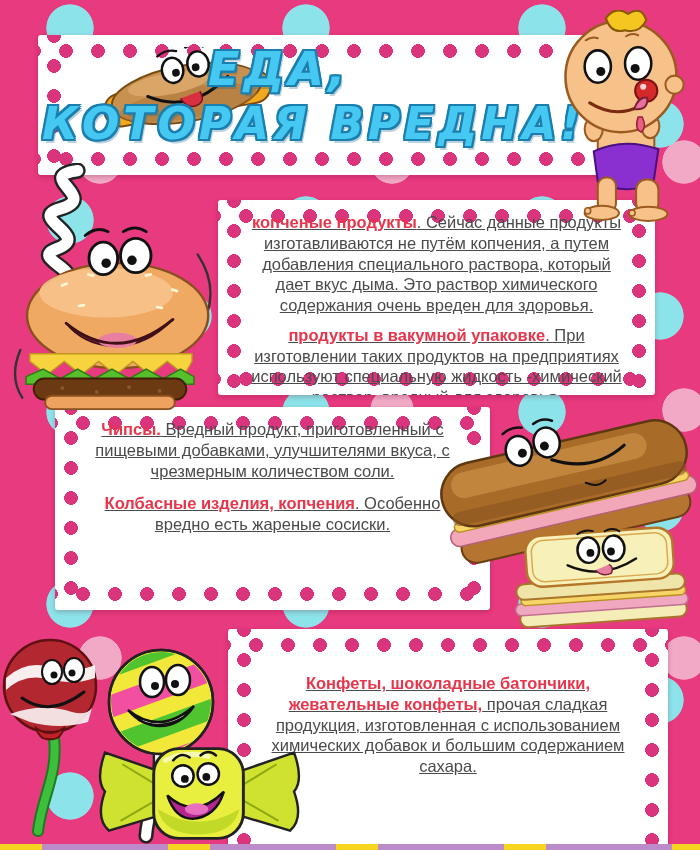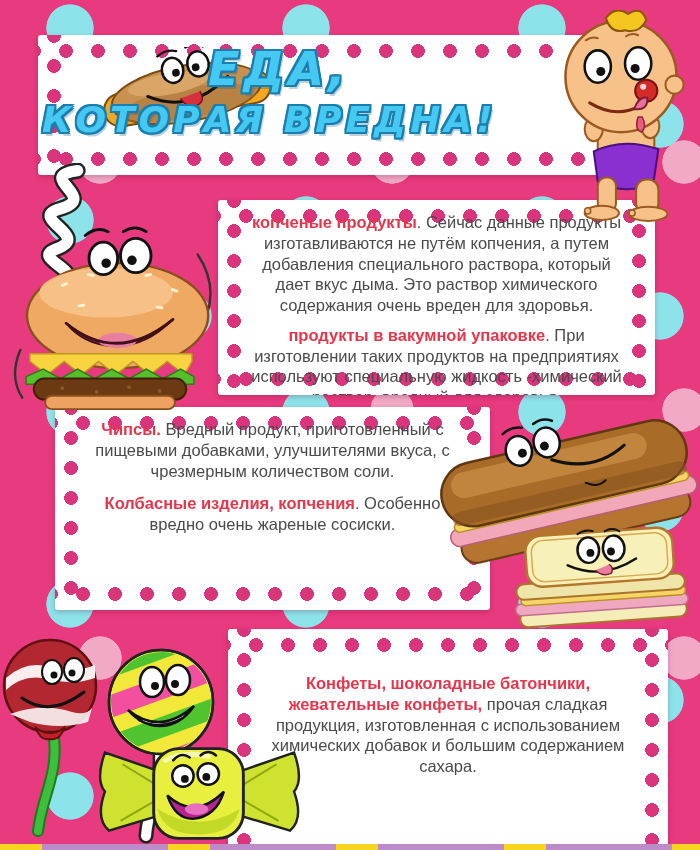--- a/index.html
+++ b/index.html
@@ -31,26 +31,26 @@
   .title-wrap{position:absolute;left:0;right:0;top:10px;text-align:left;font-style:italic;}
   .title-line{
     display:block;font-family:"DejaVu Sans",sans-serif;font-weight:bold;
     color:var(--title-blue,#45c8f1);letter-spacing:4px;line-height:1.05;
     text-shadow:
       -2px -2px 0 #1a7fae, 2px -2px 0 #1a7fae, -2px 2px 0 #1a7fae, 2px 2px 0 #1a7fae,
       0 -2px 0 #1a7fae, 0 2px 0 #1a7fae, -2px 0 0 #1a7fae, 2px 0 0 #1a7fae,
       3px 4px 0 rgba(21,93,134,.28);
   }
   .title-1{font-size:46px;margin-left:170px;}
-  .title-2{font-size:36px;margin-top:8px;margin-left:4px;}
+  .title-2{font-size:44px;margin-top:8px;margin-left:4px;}
   .card{color:var(--body-text,#4a4a4a);overflow:hidden;}
   .card-1{left:218px;top:200px;width:437px;height:195px;z-index:3;padding:0;}
   .card-2{left:55px;top:407px;width:435px;height:203px;z-index:3;}
   .card-3{left:228px;top:629px;width:440px;height:256px;z-index:3;}
-  .card-inner{position:absolute;left:26px;right:26px;top:12px;}
+  .card-inner{position:absolute;left:26px;right:26px;top:12px;text-decoration:underline;}
   .card-3 .card-inner{top:44px;}
   .para{font-size:16.5px;line-height:1.26;text-align:center;margin:0 0 9px 0;}
   .card-2 .para{margin-bottom:12px;}
   .card-3 .para{margin-bottom:30px;}
   .hd{color:var(--heading-red,#e8354b);font-weight:bold;}
   .sprite{position:absolute;}
   .z5{z-index:5;} .z4{z-index:4;}
   .bottom-stripe{
     position:absolute;left:0;bottom:0;width:700px;height:6px;z-index:6;
     background:repeating-linear-gradient(90deg,
@@ -148,21 +148,21 @@
 <div class="dotbox card card-1">
   <div class="card-inner">
     <p class="para"><span class="hd">копченые продукты</span><span>. Сейчас данные продукты изготавливаются не путём копчения, а путем добавления специального раствора, который дает вкус дыма. Это раствор химического содержания очень вреден для здоровья.</span></p>
     <p class="para"><span class="hd">продукты в вакумной упаковке</span><span>. При изготовлении таких продуктов на предприятиях используют специальную жидкость -химический раствор, вредный для здоровья.</span></p>
   </div>
 </div>
 
 <div class="dotbox card card-2">
   <div class="card-inner">
     <p class="para"><span class="hd">Чипсы.</span><span> Вредный продукт, приготовленный с пищевыми добавками, улучшителями вкуса, с чрезмерным количеством соли.</span></p>
-    <p class="para"><span class="hd">Колбасные изделия, копчения</span><span>. Особенно вредно очень жареные сосиски.</span></p>
+    <p class="para"><span class="hd">Колбасные изделия, копчения</span><span>. Особенно вредно есть жареные сосиски.</span></p>
   </div>
 </div>
 
 <div class="dotbox card card-3">
   <div class="card-inner">
     <p class="para"><span class="hd">Конфеты, шоколадные батончики, жевательные конфеты,</span><span> прочая сладкая продукция, изготовленная с использованием химических добавок и большим содержанием сахара.</span></p>
   </div>
 </div>
 
 <svg class="sprite z4" style="left:438px;top:415px;width:262px;height:158px;" viewBox="0 0 262 158" role="img" aria-label="sub sandwich cartoon">

